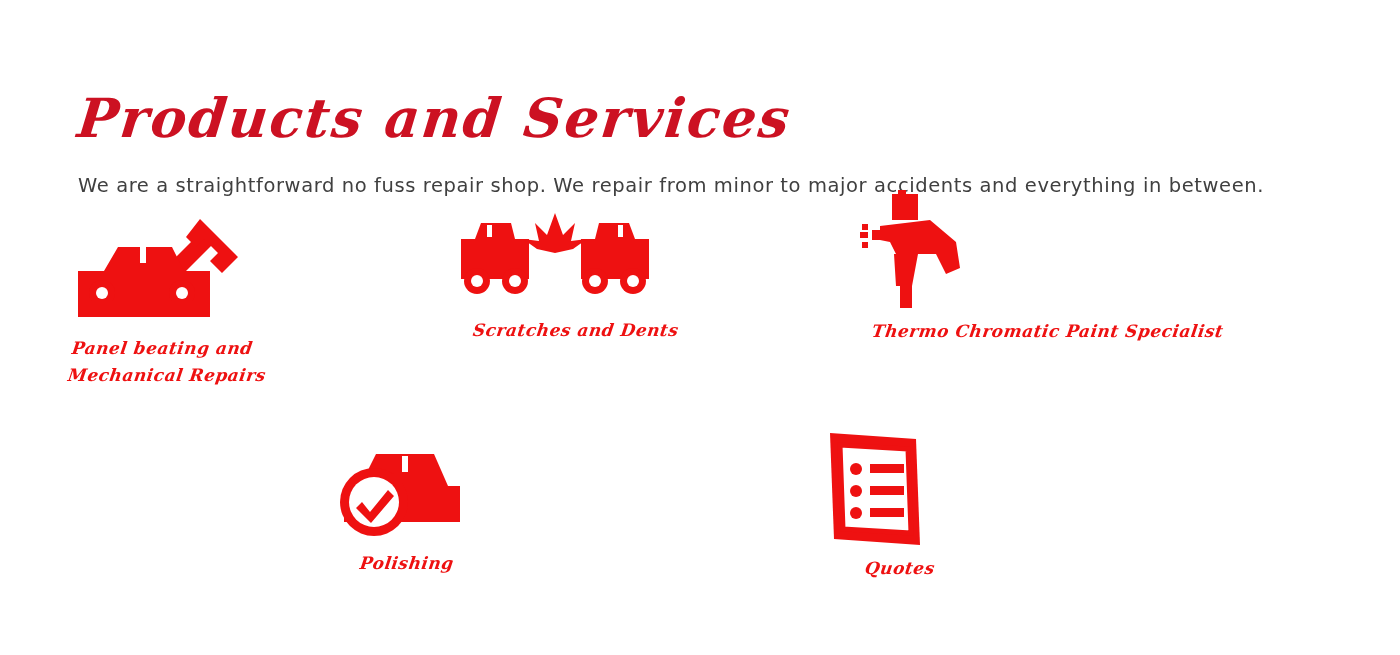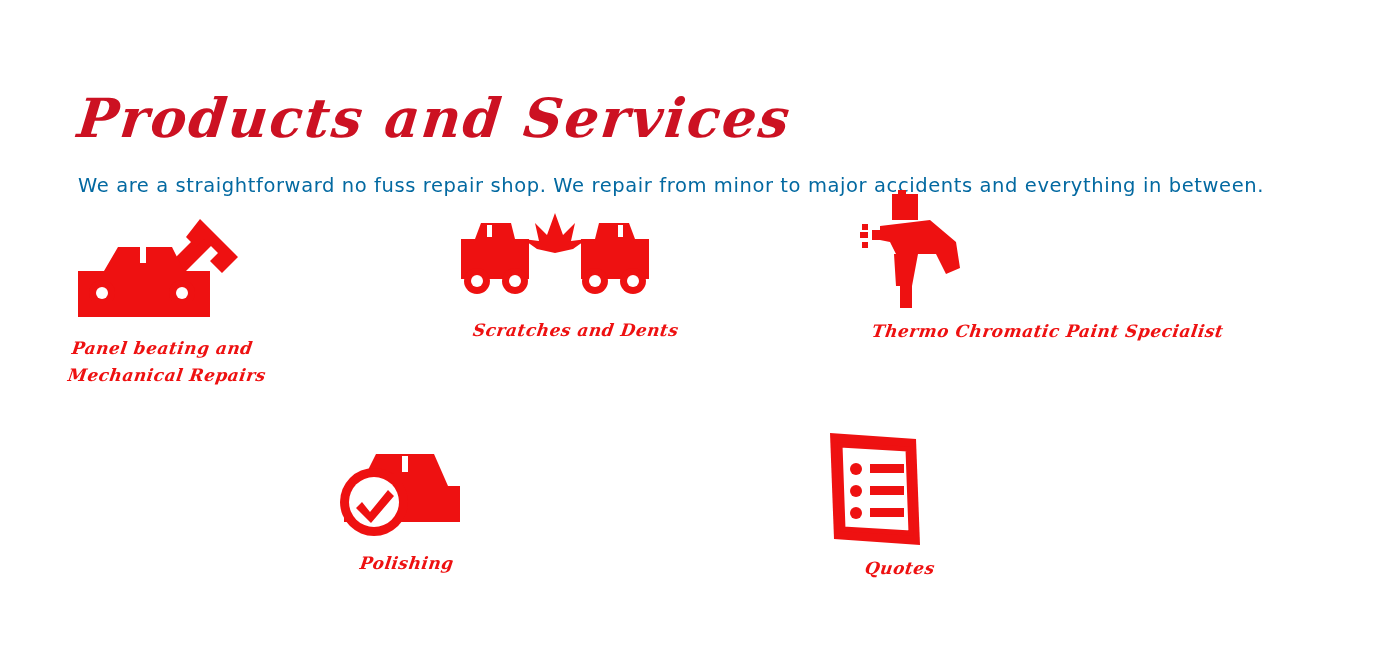--- a/index.html
+++ b/index.html
@@ -32,21 +32,21 @@
     white-space: nowrap;
     transform: skewX(-6deg);
   }
   .intro-text {
     position: absolute;
     left: 78px;
     top: 174px;
     font-family: "DejaVu Sans", sans-serif;
     font-size: 19.5px;
     letter-spacing: 0.6px;
-    color: #0369a1;
+    color: #404040;
     white-space: nowrap;
   }
   .service {
     position: absolute;
     width: 320px;
   }
   .service .icon-wrap {
     display: block;
     height: 130px;
     position: relative;

